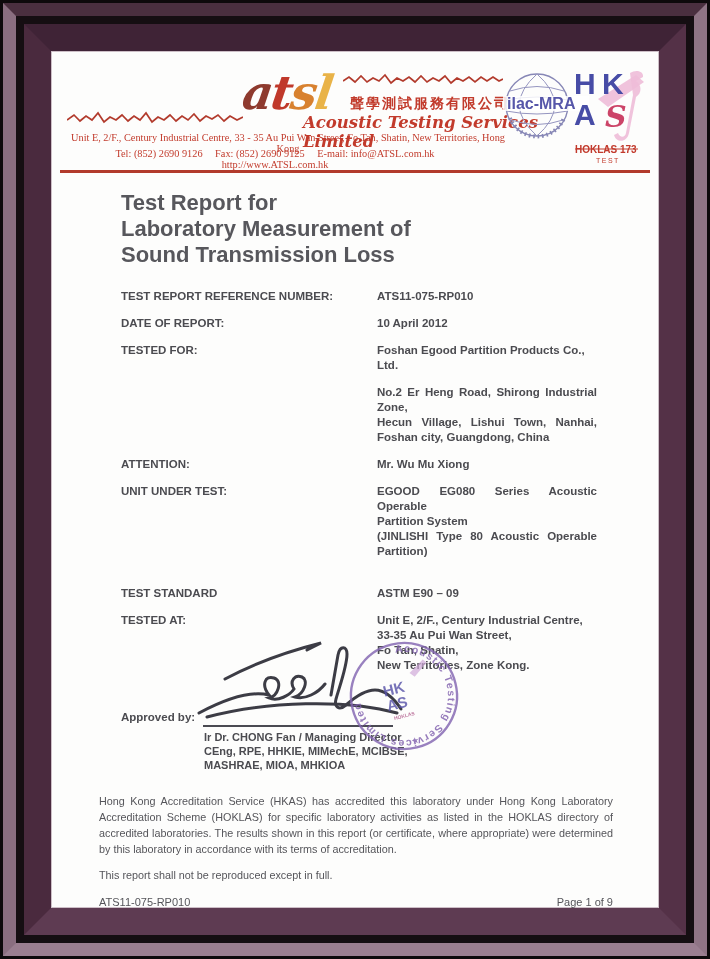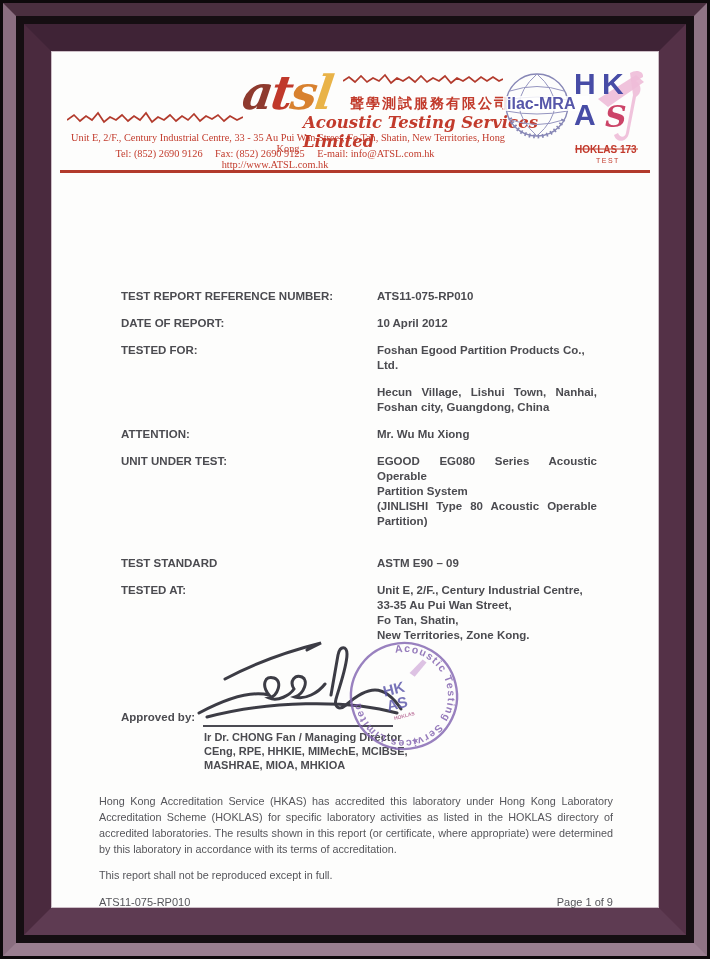--- a/index.html
+++ b/index.html
@@ -107,20 +107,25 @@
           <text x="2" y="27" font-family="Liberation Sans,sans-serif" font-size="30" font-weight="bold" fill="#474ca6">H</text>
           <text x="30" y="27" font-family="Liberation Sans,sans-serif" font-size="30" font-weight="bold" fill="#474ca6">K</text>
           <text x="2" y="58" font-family="Liberation Sans,sans-serif" font-size="30" font-weight="bold" fill="#474ca6">A</text>
           <text x="33" y="60" font-family="DejaVu Serif,serif" font-style="italic" font-size="30" font-weight="bold" fill="#cc4468">S</text>
           <text x="3" y="86" font-family="Liberation Sans,sans-serif" font-size="10" font-weight="bold" fill="#c23a2c">HOKLAS 173</text>
           <line x1="3" y1="82" x2="66" y2="82" stroke="#c23a2c" stroke-width="1"></line>
           <text x="24" y="96" font-family="Liberation Sans,sans-serif" font-size="7" letter-spacing="1.5" fill="#c23a2c">TEST</text>
         </svg>
       </div>
 
+      <div class="title">
+              <div>Test Report for</div>
+              <div>Laboratory Measurement of</div>
+              <div>Sound Transmission Loss</div>
+            </div>
 
       <div class="fields">
         <div class="frow">
           <div class="flabel">TEST REPORT REFERENCE NUMBER:</div>
           <div class="fvalue">
                   <div>ATS11-075-RP010</div>
                 </div>
         </div>
 
         <div class="frow">
@@ -133,20 +138,21 @@
         <div class="frow">
           <div class="flabel">TESTED FOR:</div>
           <div class="fvalue">
                   <div>Foshan Egood Partition Products Co., Ltd.</div>
                 </div>
         </div>
 
         <div class="frow">
           <div class="flabel"></div>
           <div class="fvalue">
+                  <div class="jl">No.2 Er Heng Road, Shirong Industrial Zone,</div>
                   <div class="jl">Hecun Village, Lishui Town, Nanhai,</div>
                   <div>Foshan city, Guangdong, China</div>
                 </div>
         </div>
 
         <div class="frow">
           <div class="flabel">ATTENTION:</div>
           <div class="fvalue">
                   <div>Mr. Wu Mu Xiong</div>
                 </div>

